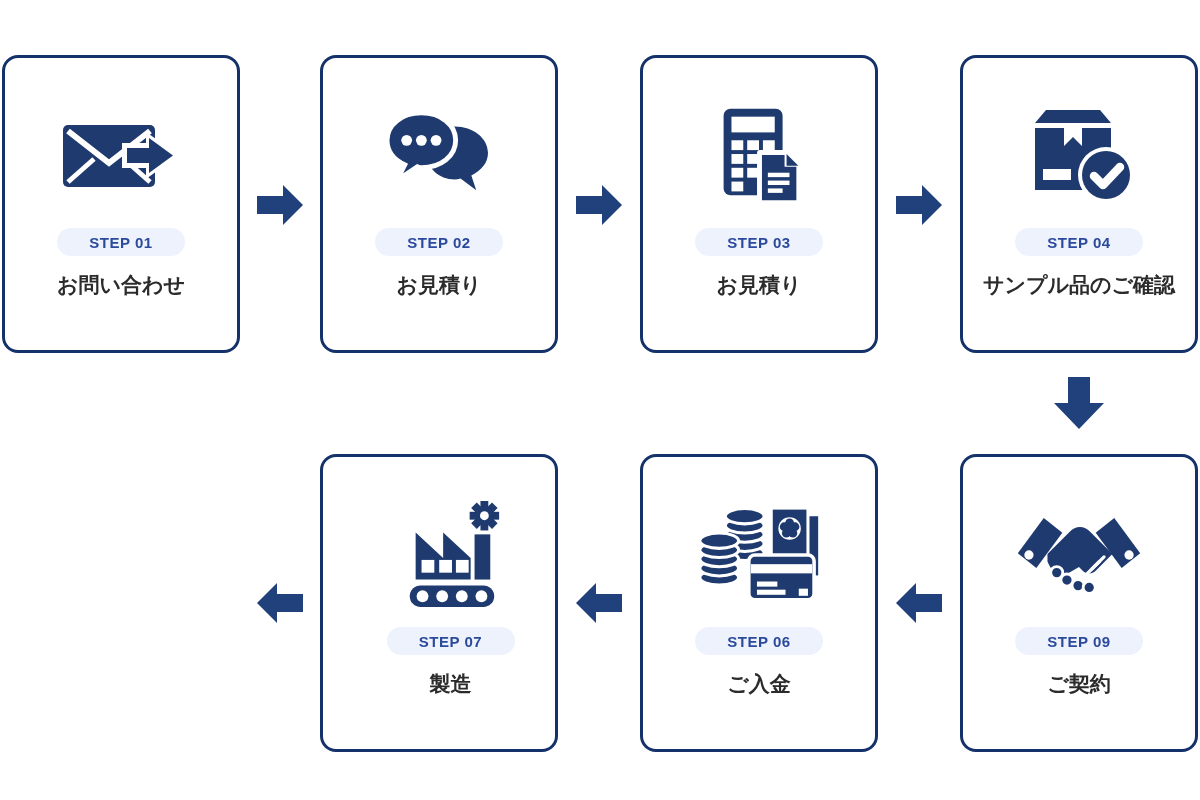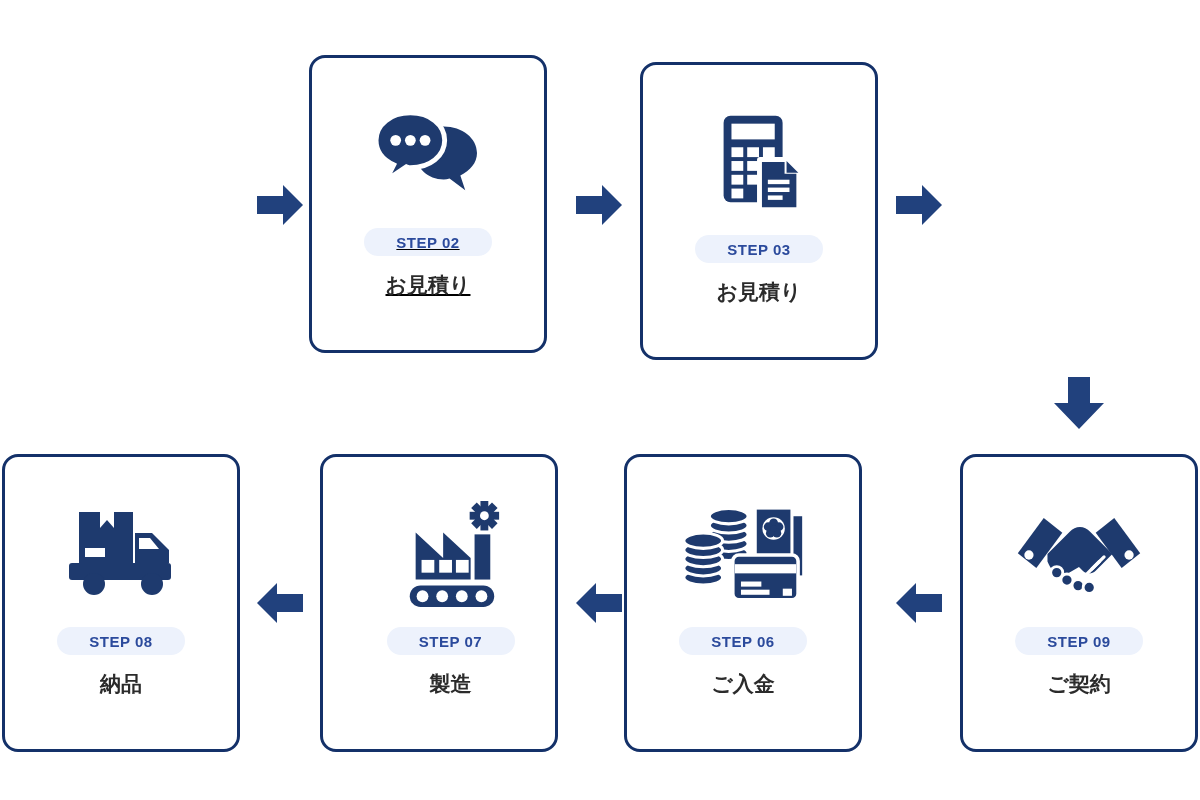--- a/index.html
+++ b/index.html
@@ -16,31 +16,51 @@
   .badge{
     margin-top:16px;width:128px;height:28px;border-radius:14px;background:#edf2fc;
     color:#2b4a9c;font-size:15px;font-weight:600;letter-spacing:.5px;
     display:flex;align-items:center;justify-content:center;
   }
   .title{margin-top:15px;font-size:21px;font-weight:700;color:#2b2b2b;white-space:nowrap;}
   .arrow{position:absolute;line-height:0;}
   .navy{fill:#1e3a6e;}
   svg{display:block;}
   
-  .p11{left:2px;top:55px;}   .p12{left:309px;top:55px;text-decoration:underline;}  .p13{left:640px;top:62px;text-align:right;}  .p14{left:960px;top:55px;}
-  .p24{left:960px;top:454px;}.p23{left:624px;top:454px;} .p22{left:320px;top:454px;padding-left:23px;} .p21{left:2px;top:454px;}
+  .p11{left:2px;top:55px;}   .p12{left:320px;top:55px;}  .p13{left:640px;top:55px;text-align:right;}  .p14{left:960px;top:55px;}
+  .p24{left:960px;top:454px;}.p23{left:640px;top:454px;} .p22{left:320px;top:454px;padding-left:23px;} .p21{left:2px;top:454px;}
   .a1{left:257px;top:185px;} .a2{left:576px;top:185px;} .a3{left:896px;top:185px;}
   .ad{left:1054px;top:377px;}
   .a5{left:896px;top:583px;} .a6{left:576px;top:583px;} .a7{left:257px;top:583px;}
 </style>
 </head>
 <body>
 
 <div class="canvas">
 
+  <div class="card p11">
+    <div class="icon-wrap">
+      <svg width="120" height="100" viewBox="0 0 120 100">
+        <rect class="navy" x="2" y="19" width="92" height="62" rx="5"></rect>
+        <path d="M7 25 L48 57 L89 25" stroke="#fff" stroke-width="6" fill="none"></path>
+        <path d="M7 76 L33 53" stroke="#fff" stroke-width="5"></path>
+        <path d="M89 76 L63 53" stroke="#fff" stroke-width="5"></path>
+        <g fill="#fff">
+            <rect x="61" y="37" width="28" height="25"></rect>
+            <polygon points="85,26 118,49 85,73"></polygon>
+          </g>
+        <g class="navy">
+            <rect x="66" y="42" width="22" height="15"></rect>
+            <polygon points="88,32 112,49.5 88,67"></polygon>
+          </g>
+      </svg>
+    </div>
+    <span class="badge">STEP 01</span>
+    <div class="title">お問い合わせ</div>
+  </div>
 
   <div class="card p12">
     <div class="icon-wrap">
       <svg width="118" height="98" viewBox="0 0 120 100">
         <path class="navy" d="M76,20 C95,20 110,32 110,47 C110,57 103,65 93,70 L98,85 L82,73 C80,73.5 78,74 76,74 C60,74 47,62 47,47 C47,32 60,20 76,20 Z"></path>
         <path class="navy" stroke="#fff" stroke-width="5" d="M42,6 C22,6 7,18 7,34 C7,45 14,54 25,59 L17,75 L38,61 C39.5,61.5 41,62 42,62 C62,62 77,50 77,34 C77,18 62,6 42,6 Z"></path>
         <circle cx="27" cy="34" r="5.5" fill="#fff"></circle>
         <circle cx="42" cy="34" r="5.5" fill="#fff"></circle>
         <circle cx="57" cy="34" r="5.5" fill="#fff"></circle>
       </svg>
@@ -72,20 +92,35 @@
           <rect x="69" y="67" width="22" height="4.5"></rect>
           <rect x="69" y="75" width="22" height="4.5"></rect>
           <rect x="69" y="83" width="15" height="4.5"></rect>
         </g>
       </svg>
     </div>
     <span class="badge">STEP 03</span>
     <div class="title">お見積り</div>
   </div>
 
+  <div class="card p14">
+    <div class="icon-wrap">
+      <svg width="122" height="100" viewBox="0 0 120 100">
+        <polygon class="navy" points="16,17 27,4 81,4 92,17"></polygon>
+        <rect class="navy" x="16" y="22" width="76" height="62"></rect>
+        <polygon fill="#fff" points="45,22 63,22 63,40 54,31 45,40"></polygon>
+        <rect x="24" y="63" width="28" height="11" fill="#fff"></rect>
+        <circle cx="87" cy="69" r="28" fill="#fff"></circle>
+        <circle class="navy" cx="87" cy="69" r="24"></circle>
+        <path d="M75 70 L84 79 L101 61" stroke="#fff" stroke-width="8.5" fill="none" stroke-linecap="round" stroke-linejoin="round"></path>
+      </svg>
+    </div>
+    <span class="badge">STEP 04</span>
+    <div class="title">サンプル品のご確認</div>
+  </div>
 
   <div class="card p24">
     <div class="icon-wrap">
       <svg width="130" height="102" viewBox="0 0 140 110">
         <polygon class="navy" points="4,53 32,15 52,31 24,69"></polygon>
         <polygon class="navy" points="136,53 108,15 88,31 116,69"></polygon>
         <circle cx="16" cy="55" r="5" fill="#fff"></circle>
         <circle cx="124" cy="55" r="5" fill="#fff"></circle>
         <path class="navy" d="M36,54 L60,30 C66,23 76,23 82,30 L106,54 L88,72 C84,76 78,76 74,72 L70,68 L56,76 C48,80 40,72 36,62 Z"></path>
         <path d="M84,70 L97,57" stroke="#fff" stroke-width="3.5" stroke-linecap="round"></path>
@@ -165,36 +200,20 @@
             <circle cx="51" cy="97" r="6"></circle>
           <circle cx="71" cy="97" r="6"></circle>
             <circle cx="91" cy="97" r="6"></circle>
         </g>
       </svg>
     </div>
     <span class="badge">STEP 07</span>
     <div class="title">製造</div>
   </div>
 
-  <div class="card p21">
-    <div class="icon-wrap">
-      <svg width="120" height="96" viewBox="0 0 120 96">
-        <rect class="navy" x="18" y="5" width="54" height="51"></rect>
-        <polygon fill="#fff" points="39,5 53,5 53,21 46,13 39,21"></polygon>
-        <rect x="24" y="41" width="20" height="9" fill="#fff"></rect>
-        <rect class="navy" x="8" y="56" width="102" height="17" rx="3"></rect>
-        <path class="navy" d="M74,56 L74,26 L91,26 L108,43 L108,56 Z"></path>
-        <polygon fill="#fff" points="78,31 89,31 98,42 78,42"></polygon>
-        <circle class="navy" cx="33" cy="77" r="11"></circle>
-        <circle class="navy" cx="91" cy="77" r="11"></circle>
-      </svg>
-    </div>
-    <span class="badge">STEP 08</span>
-    <div class="title">納品</div>
-  </div>
 
   <div class="arrow a1">
     <svg width="46" height="40" viewBox="0 0 46 40">
         <polygon fill="#21417d" points="0,11 26,11 26,0 46,20 26,40 26,29 0,29"></polygon>
       </svg>
   </div>
   <div class="arrow a2">
     <svg width="46" height="40" viewBox="0 0 46 40">
         <polygon fill="#21417d" points="0,11 26,11 26,0 46,20 26,40 26,29 0,29"></polygon>
       </svg>

